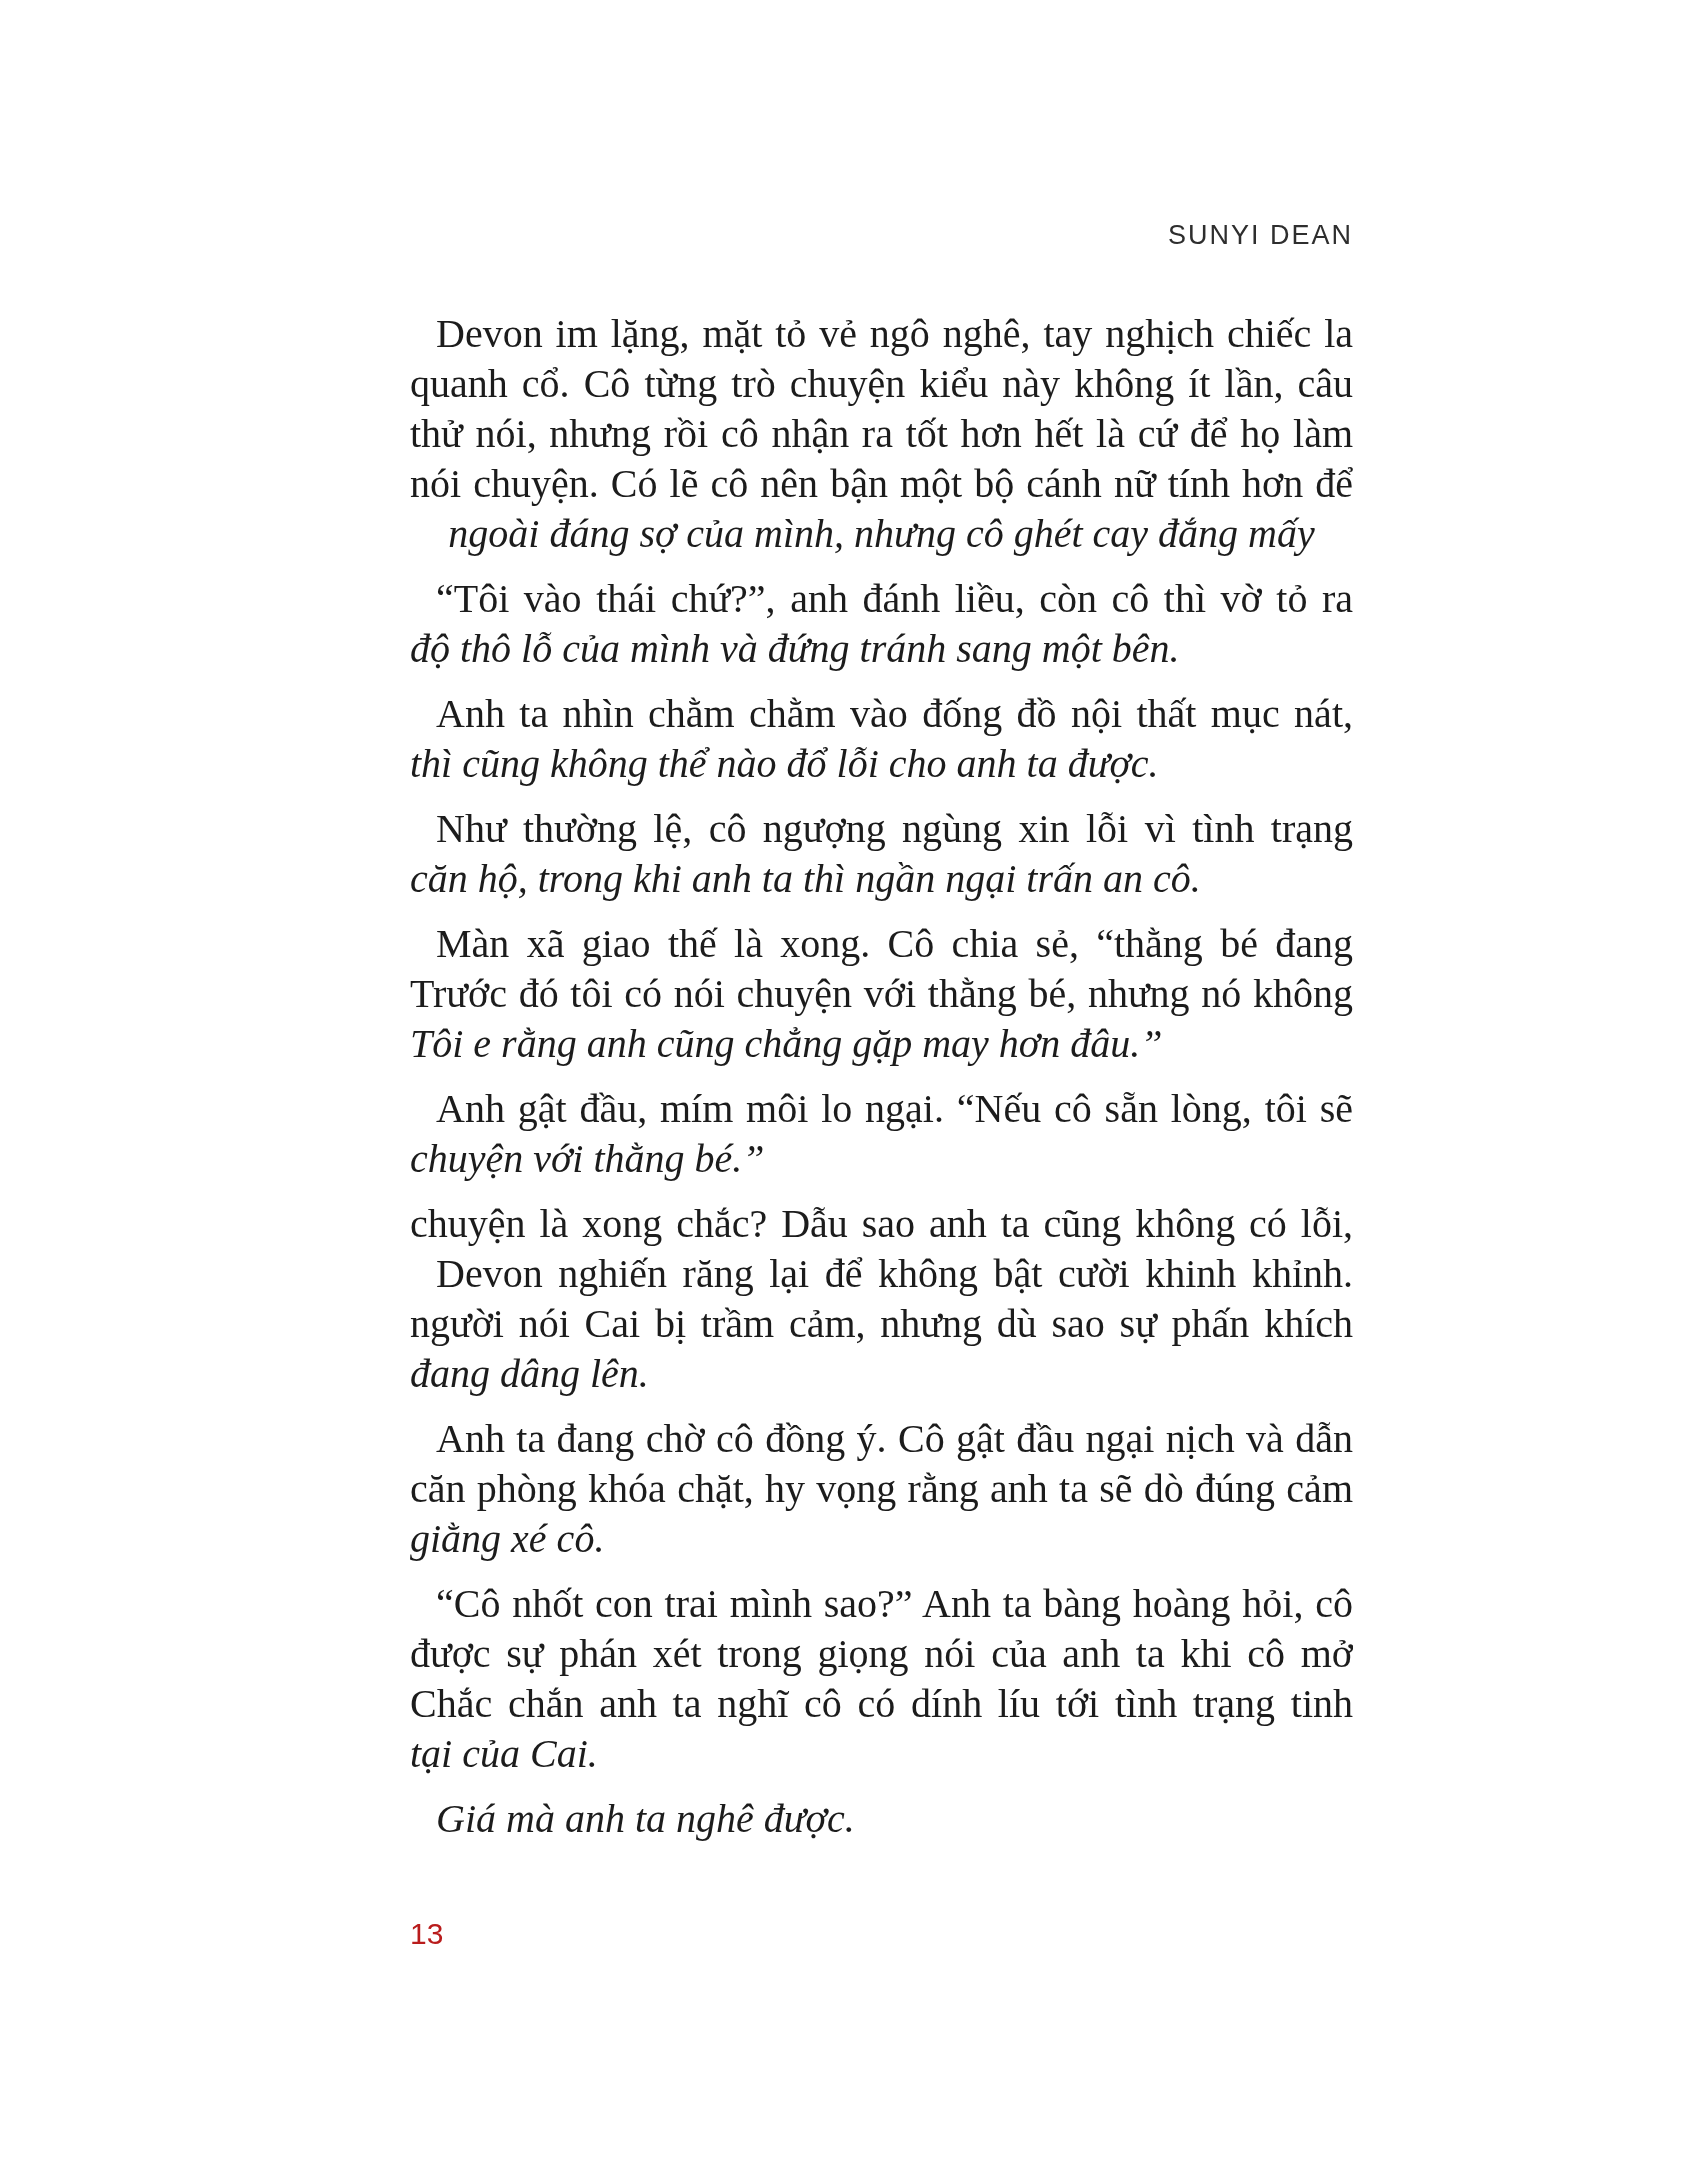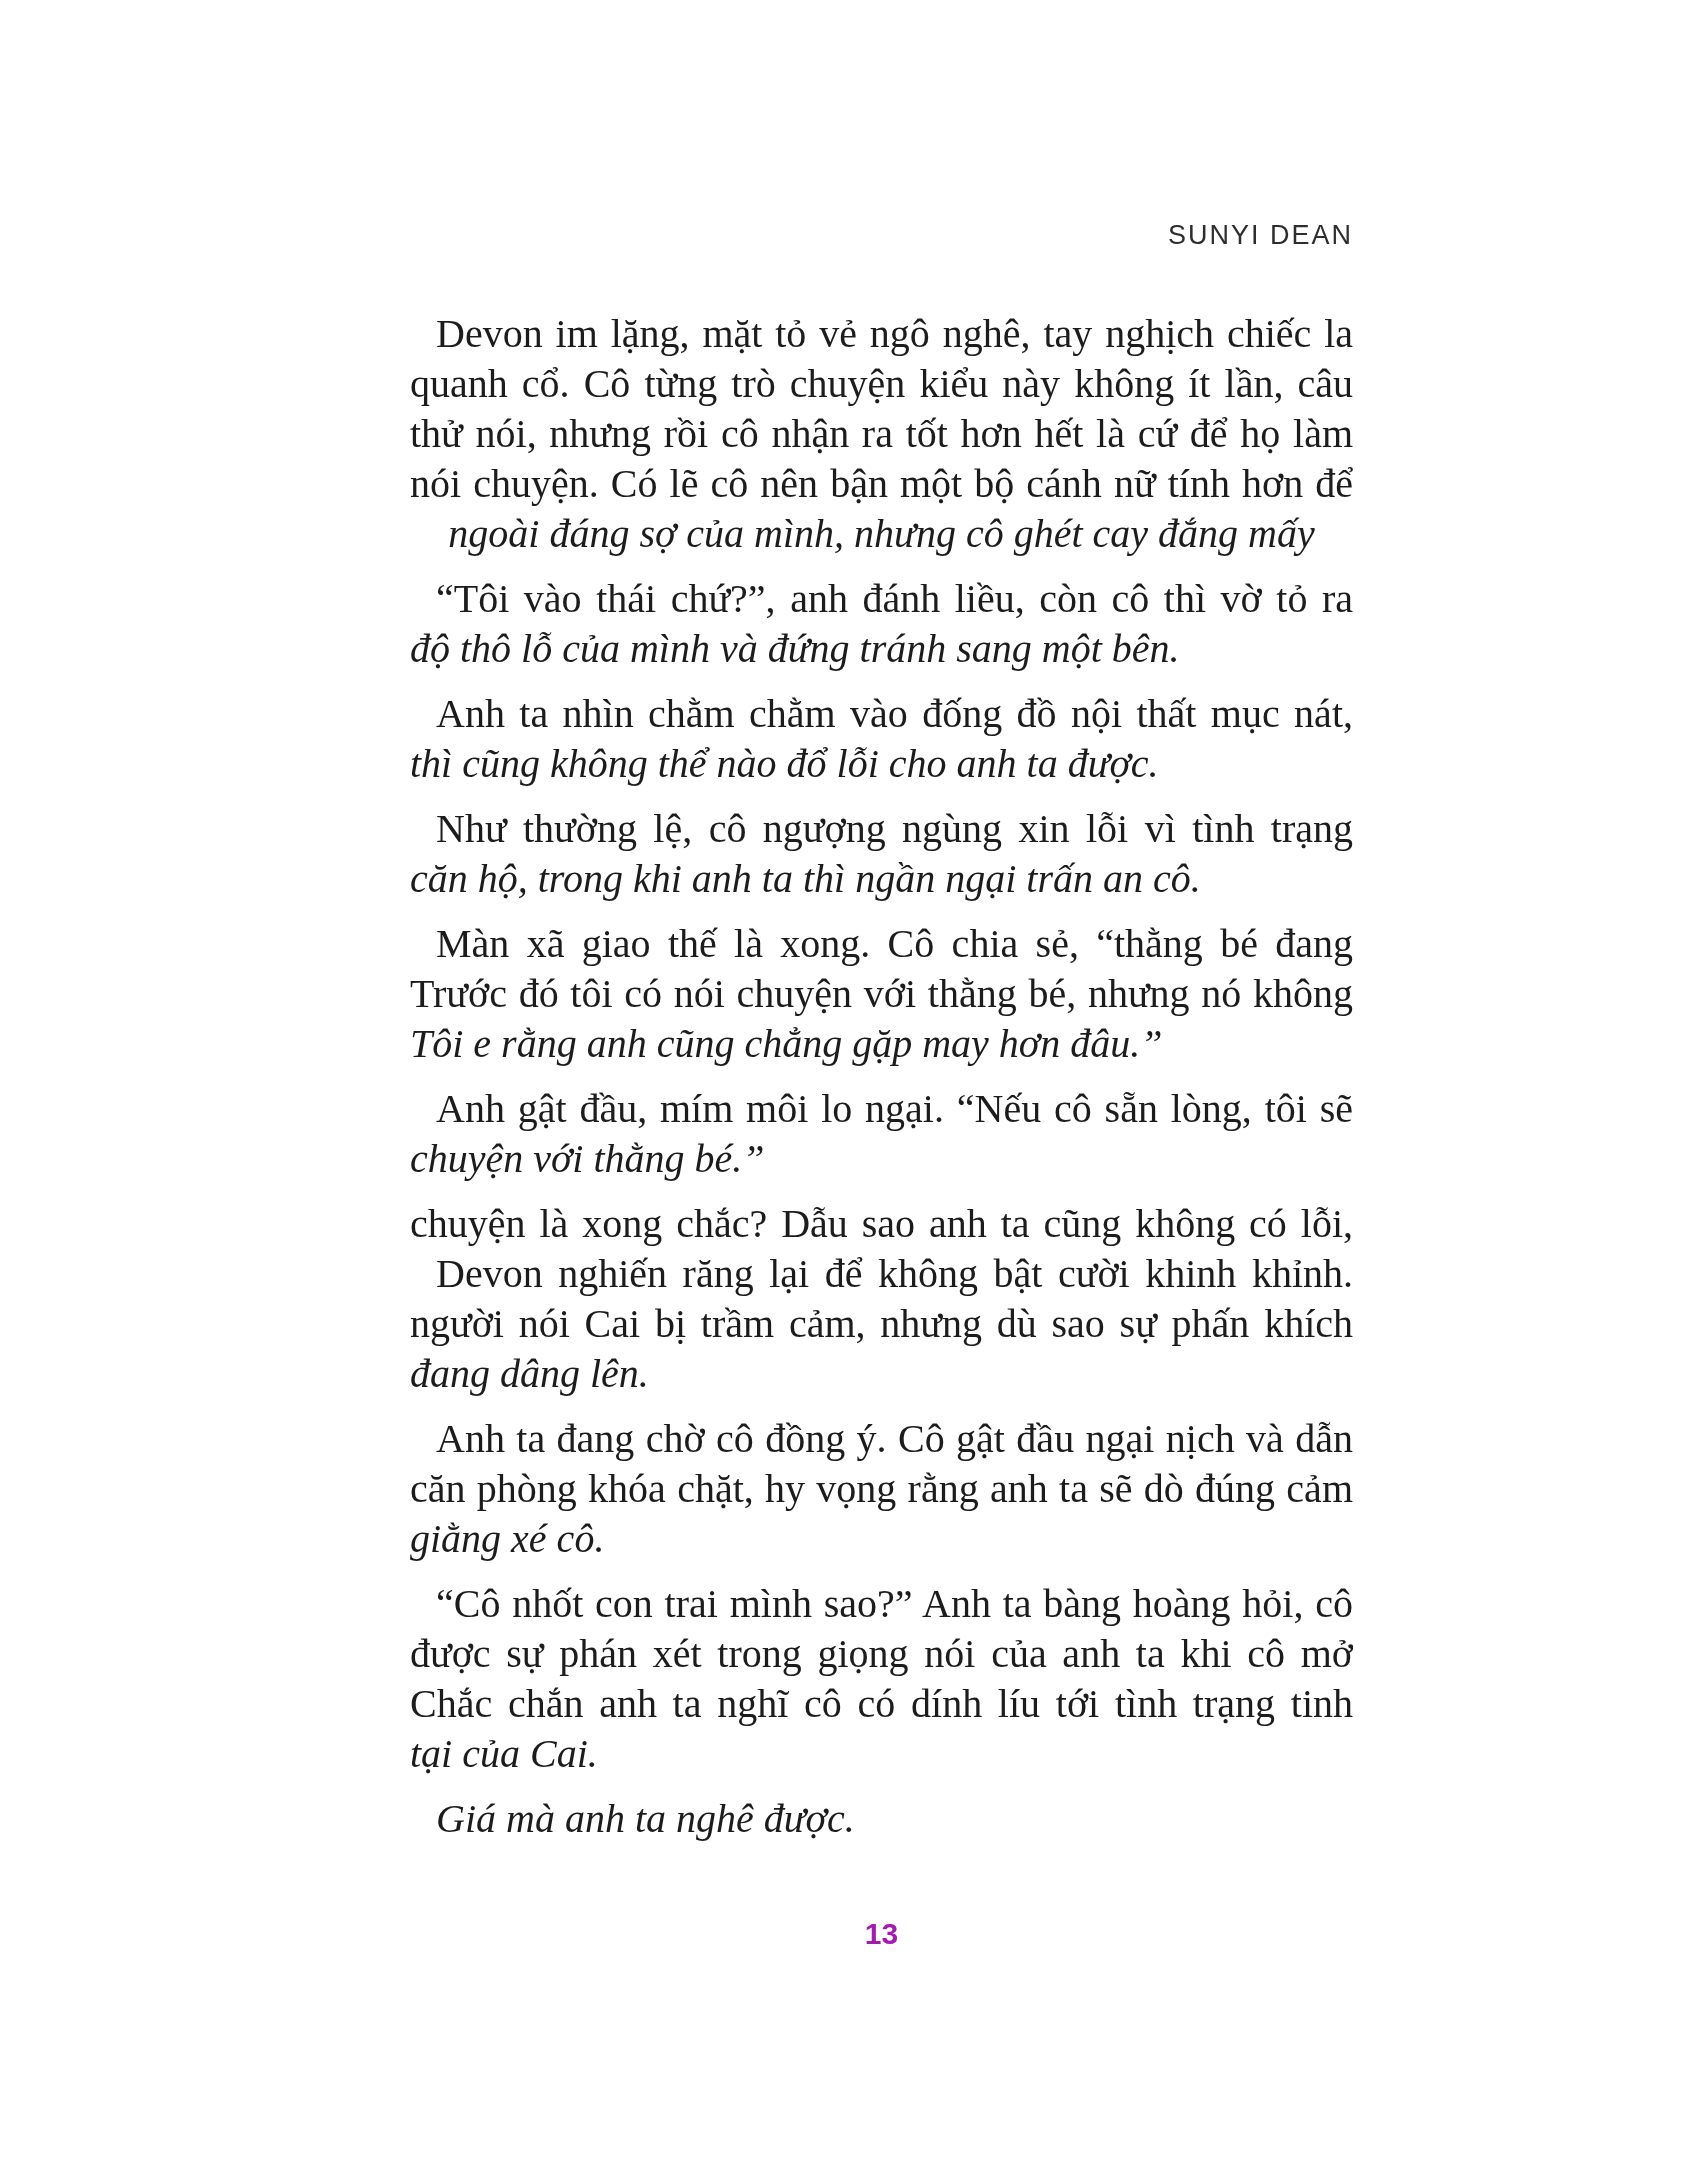--- a/index.html
+++ b/index.html
@@ -52,25 +52,25 @@
     font-style: italic;
   }
   .para .line.first-line {
     text-indent: 26px;
   }
   .folio {
     position: absolute;
     top: 1917px;
     left: 377px;
     width: 943px;
-    text-align: center;
+    text-align: left;
     font-family: "Liberation Sans", "DejaVu Sans", sans-serif;
     font-size: 30px;
-    font-weight: 700;
-    color: #a21caf;
+    font-weight: 400;
+    color: #b91c1c;
   }
 </style>
 </head>
 <body>
 
 <div class="page">
   <div class="running-head">
     <span>SUNYI DEAN</span>
   </div>
 

